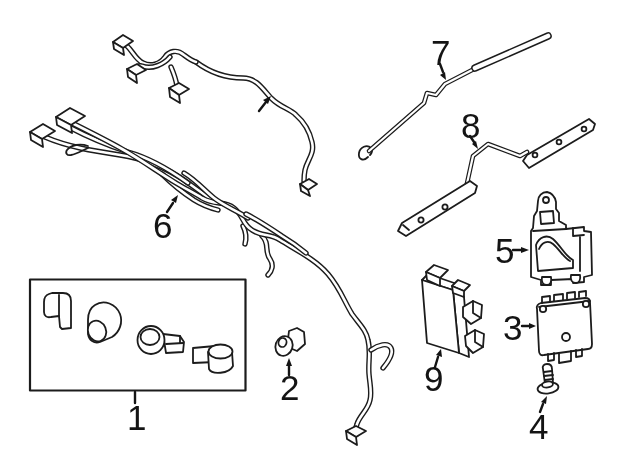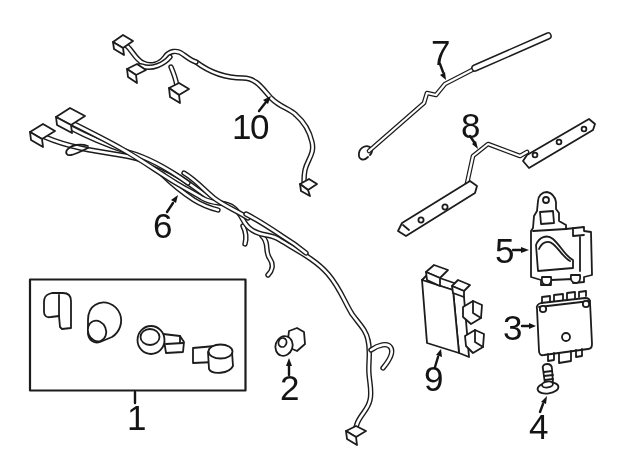--- a/index.html
+++ b/index.html
@@ -206,14 +206,13 @@
 
   <div class="callout c1">1</div>
   <div class="callout c2">2</div>
   <div class="callout c3">3</div>
   <div class="callout c4">4</div>
   <div class="callout c5">5</div>
   <div class="callout c6">6</div>
   <div class="callout c7">7</div>
   <div class="callout c8">8</div>
   <div class="callout c9">9</div>
-  <div class="callout c10">10</div>
 </div>
 
 </body></html>

